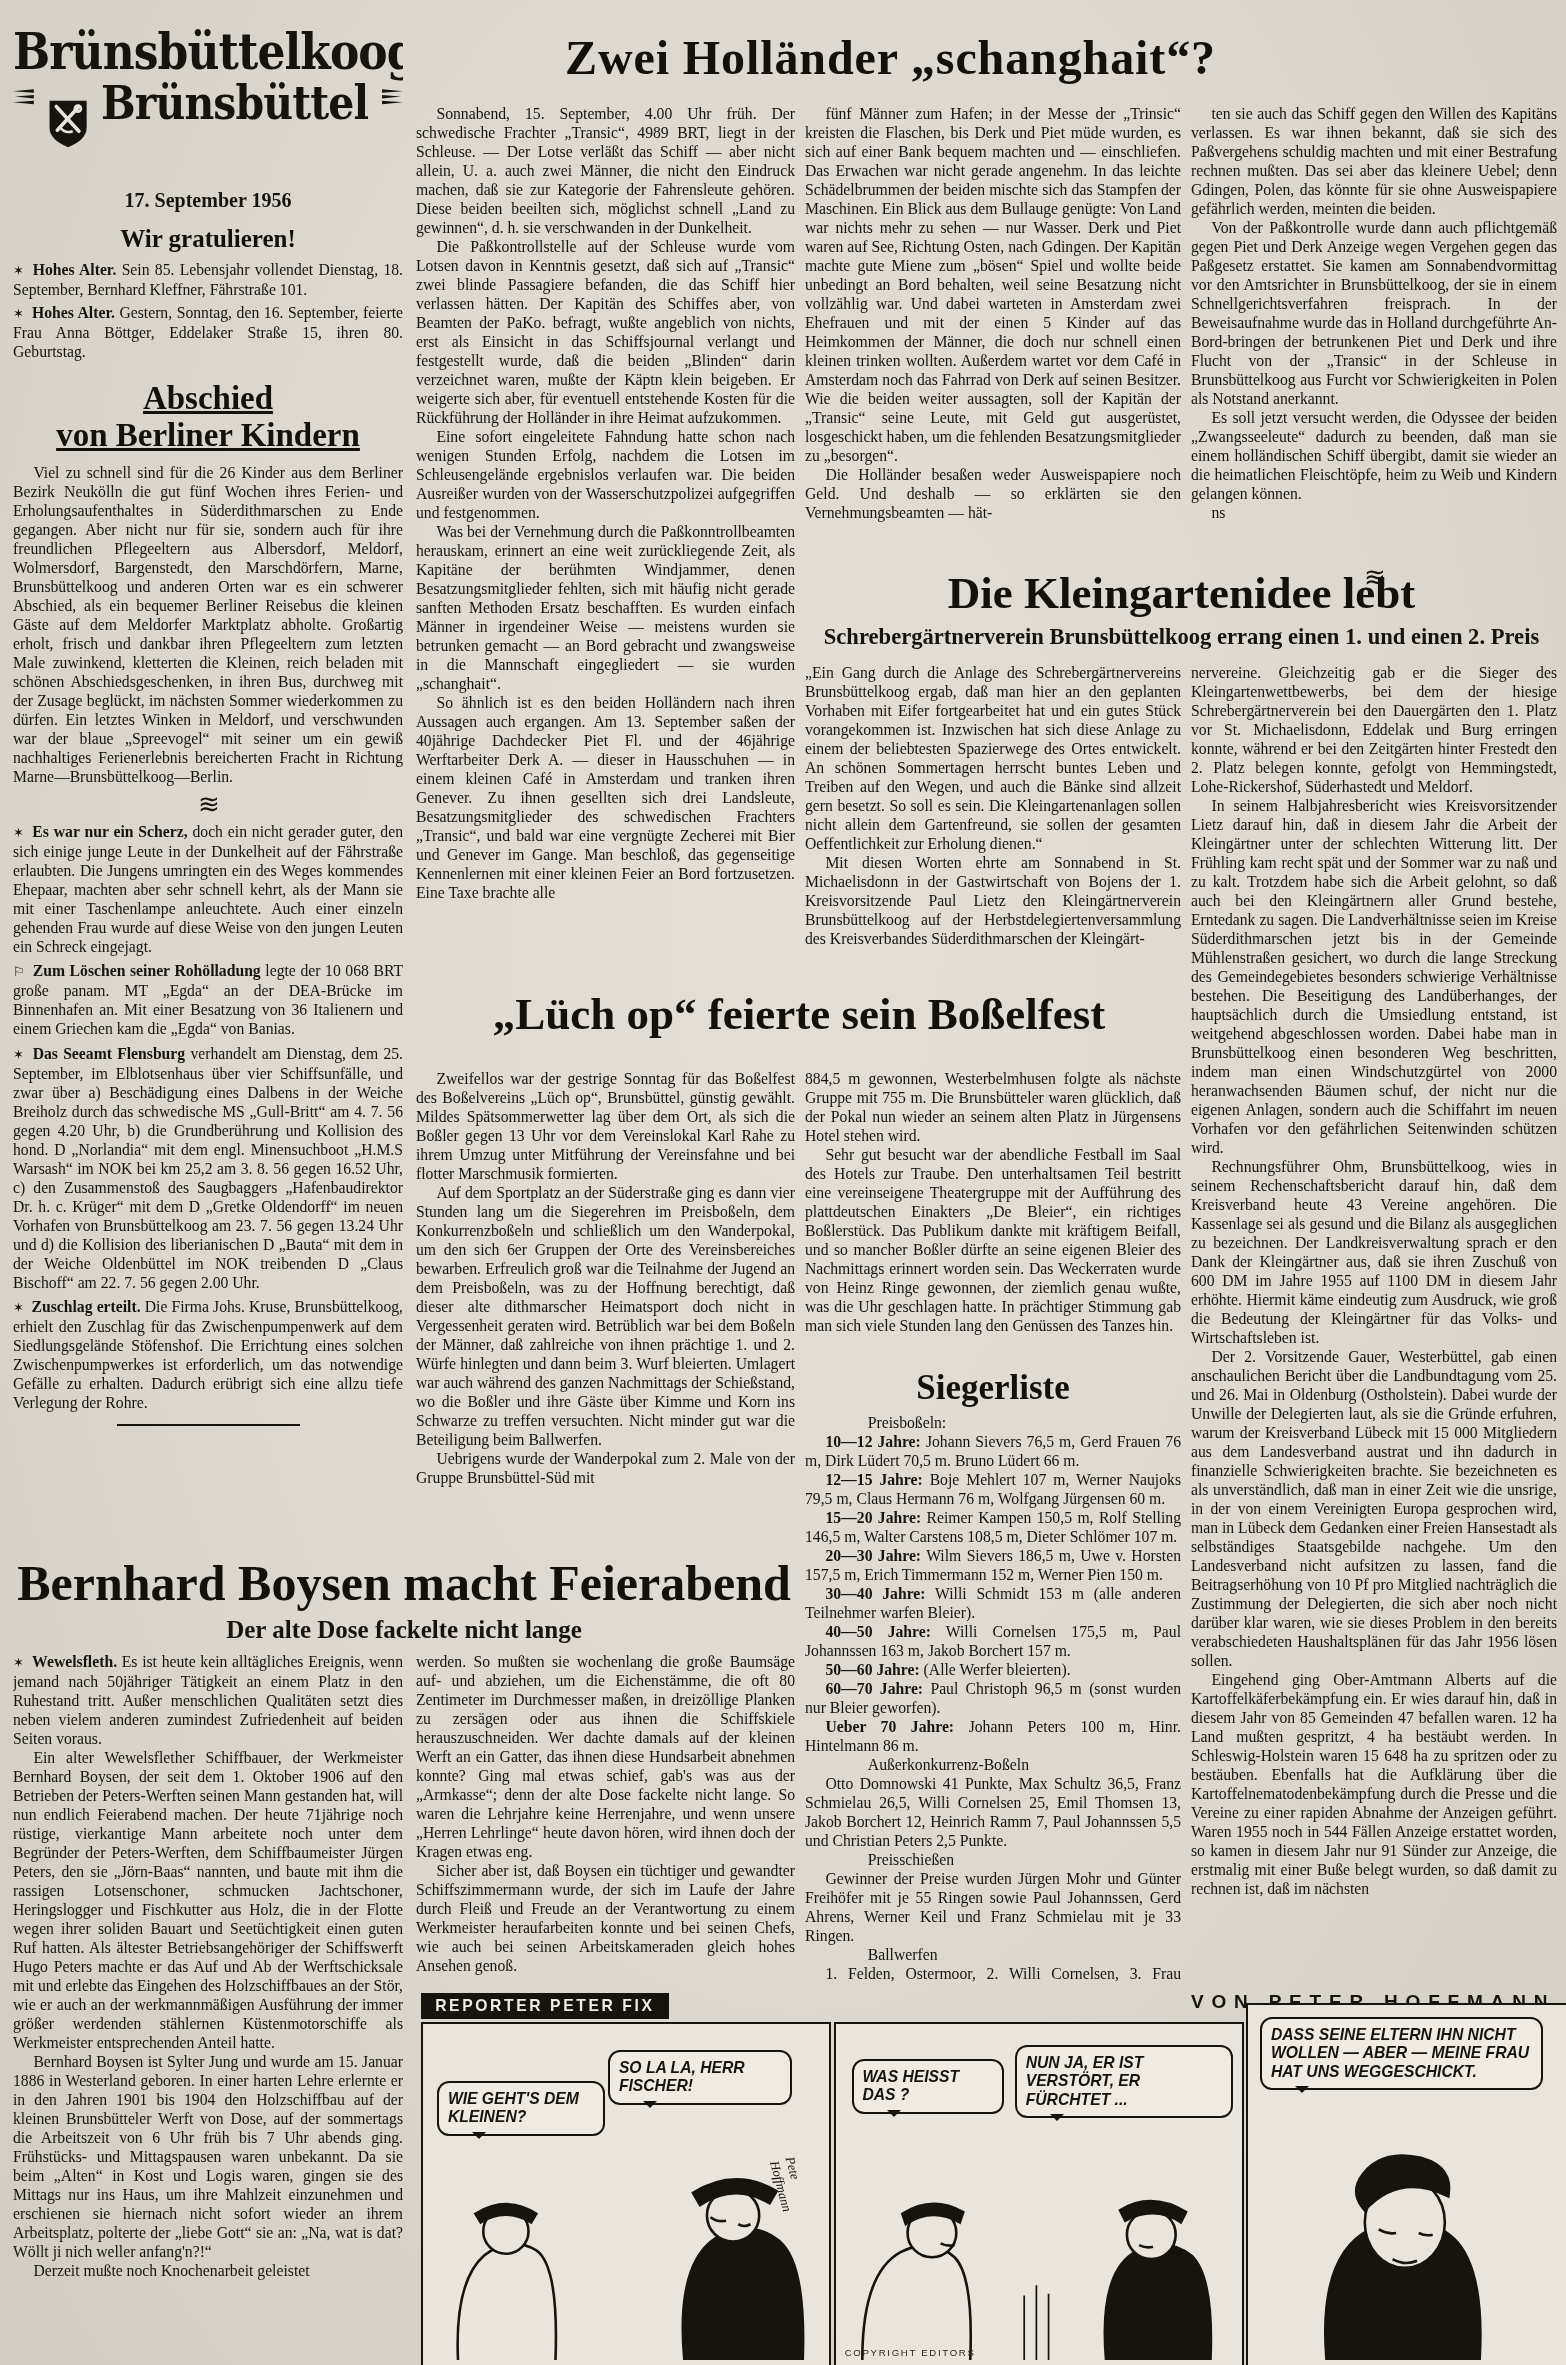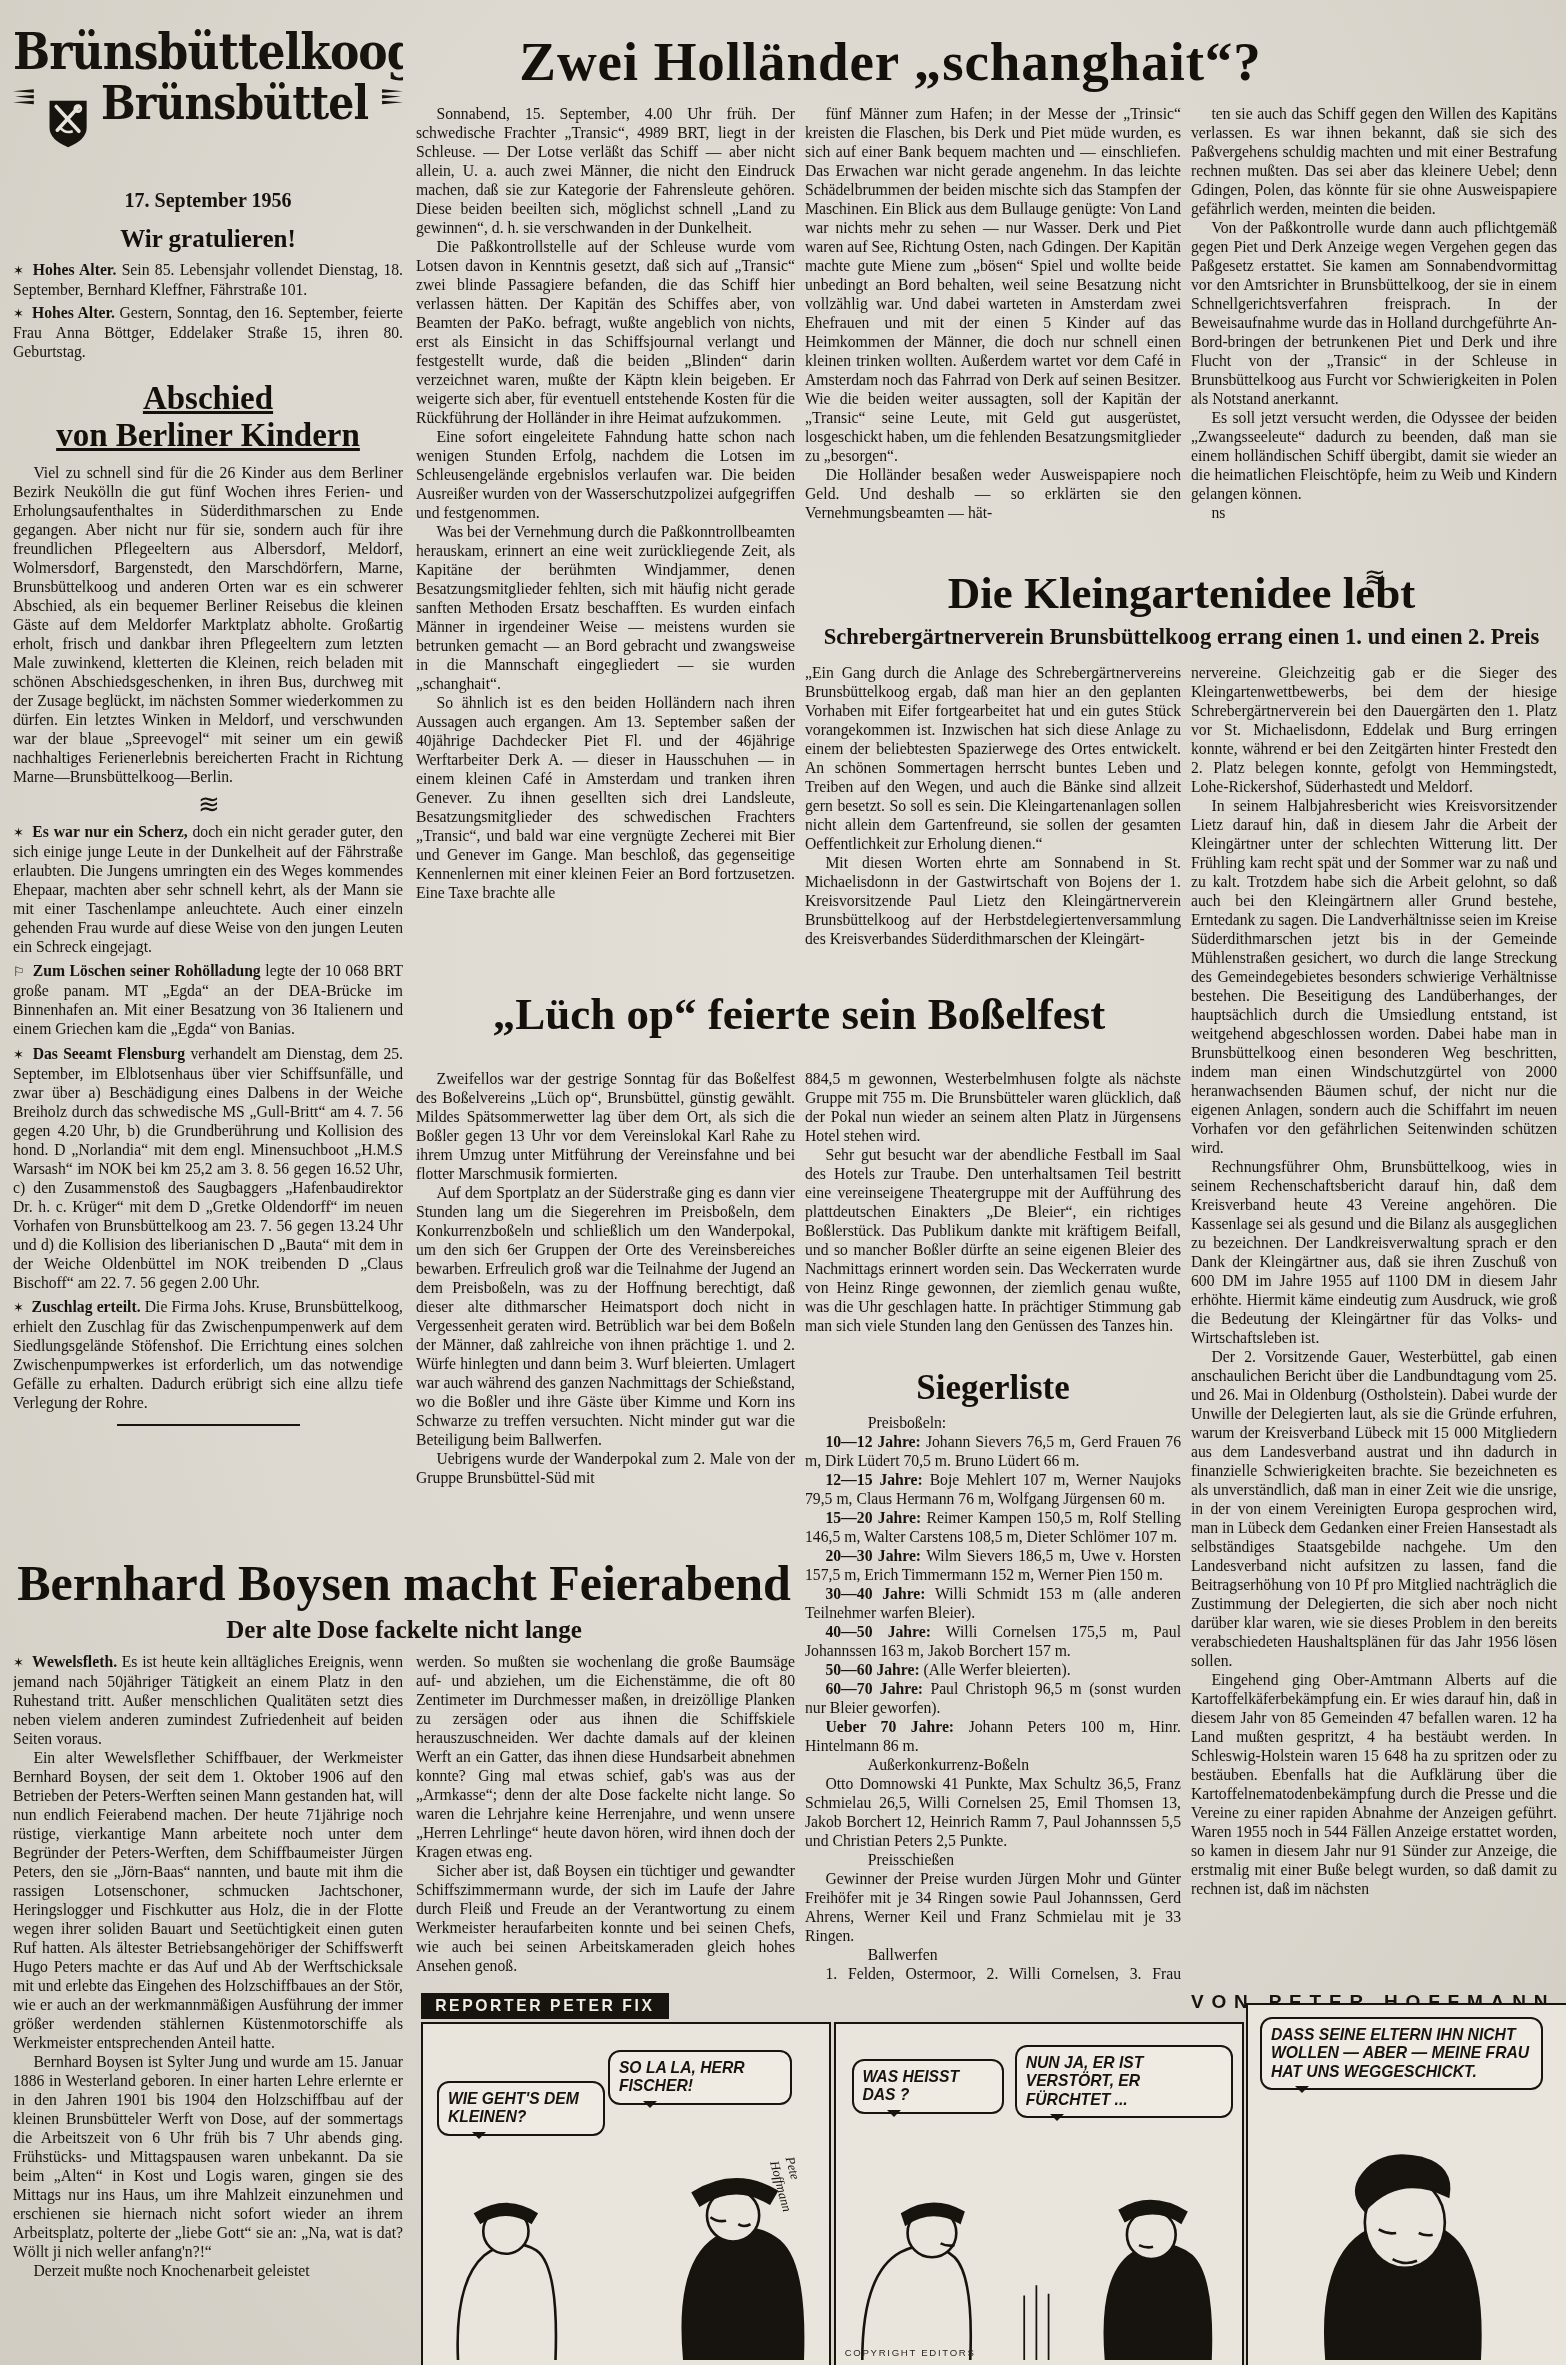--- a/index.html
+++ b/index.html
@@ -8,21 +8,21 @@
         font-family:"Liberation Serif", serif;color:#17130e;padding-left:42px;}
   .abs{position:absolute;}
   
   .bodytext p{margin:0;text-indent:1.3em;font-size:15.7px;line-height:19px;text-align:justify;}
   .bodytext p.noind{text-indent:0;}
   .lead{font-weight:bold;}
   .dingbat{font-family:"DejaVu Sans",sans-serif;font-size:13px;padding-right:3.5px;}
   .overflowhide{overflow:hidden;}
   
   h1,h2,h3{margin:0;font-weight:bold;color:#14100b;}
-  .head-xl{font-size:55px;text-align:center;letter-spacing:0.9px;}
+  .head-xl{font-size:48px;text-align:center;letter-spacing:0.9px;}
   .head-l{font-size:45px;text-align:center;}
   .head-m{font-size:33px;text-align:center;line-height:1.12;text-decoration:underline;}
   .subhead{font-size:22.6px;text-align:center;font-weight:bold;margin-top:5.2px;}
   .subhead-s{font-size:25px;text-align:center;font-weight:bold;}
   .siegertitle{font-size:35px;text-align:center;}
   
   .masthead-line1{font-size:44px;font-weight:bold;letter-spacing:-0.9px;text-align:center;
                   transform:scaleY(1.15);font-family:"DejaVu Serif",serif;}
   .masthead-row{display:flex;justify-content:center;gap:13px;margin-top:5.2px;}
   .masthead-line2{font-size:41px;font-weight:bold;letter-spacing:-0.9px;transform:scaleY(1.15);
@@ -197,21 +197,21 @@
     <p><span class="lead">15—20 Jahre:</span> <span>Reimer Kampen 150,5 m, Rolf Stelling 146,5 m, Walter Carstens 108,5 m, Dieter Schlömer 107 m.</span></p>
     <p><span class="lead">20—30 Jahre:</span> <span>Wilm Sievers 186,5 m, Uwe v. Horsten 157,5 m, Erich Timmermann 152 m, Werner Pien 150 m.</span></p>
     <p><span class="lead">30—40 Jahre:</span> <span>Willi Schmidt 153 m (alle anderen Teilnehmer warfen Bleier).</span></p>
     <p><span class="lead">40—50 Jahre:</span> <span>Willi Cornelsen 175,5 m, Paul Johannssen 163 m, Jakob Borchert 157 m.</span></p>
     <p><span class="lead">50—60 Jahre:</span> <span>(Alle Werfer bleierten).</span></p>
     <p><span class="lead">60—70 Jahre:</span> <span>Paul Christoph 96,5 m (sonst wurden nur Bleier geworfen).</span></p>
     <p><span class="lead">Ueber 70 Jahre:</span> <span>Johann Peters 100 m, Hinr. Hintelmann 86 m.</span></p>
     <p style="text-indent:4em;">Außerkonkurrenz-Boßeln</p>
     <p class="noind">Otto Domnowski 41 Punkte, Max Schultz 36,5, Franz Schmielau 26,5, Willi Cornelsen 25, Emil Thomsen 13, Jakob Borchert 12, Heinrich Ramm 7, Paul Johannssen 5,5 und Christian Peters 2,5 Punkte.</p>
     <p style="text-indent:4em;">Preisschießen</p>
-    <p>Gewinner der Preise wurden Jürgen Mohr und Günter Freihöfer mit je 34 Ringen sowie Paul Johannssen, Gerd Ahrens, Werner Keil und Franz Schmielau mit je 33 Ringen.</p>
+    <p>Gewinner der Preise wurden Jürgen Mohr und Günter Freihöfer mit je 55 Ringen sowie Paul Johannssen, Gerd Ahrens, Werner Keil und Franz Schmielau mit je 33 Ringen.</p>
     <p style="text-indent:4em;">Ballwerfen</p>
     <p><span>1. Felden, Ostermoor,  2. Willi Cornelsen, 3. Frau Domnowski.</span> <span class="dingbat" style="float:right;">✶</span></p>
   </div>
 
   <div class="abs" style="left:13px;top:1554px;width:782px;">
     <h1 style="font-size:50px;text-align:center;">Bernhard Boysen macht Feierabend</h1>
     <div class="subhead-s" style="margin-top:3.5px;">Der alte Dose fackelte nicht lange</div>
   </div>
 
   <div class="abs bodytext overflowhide" style="left:13px;top:1652px;width:390px;height:712px;">

